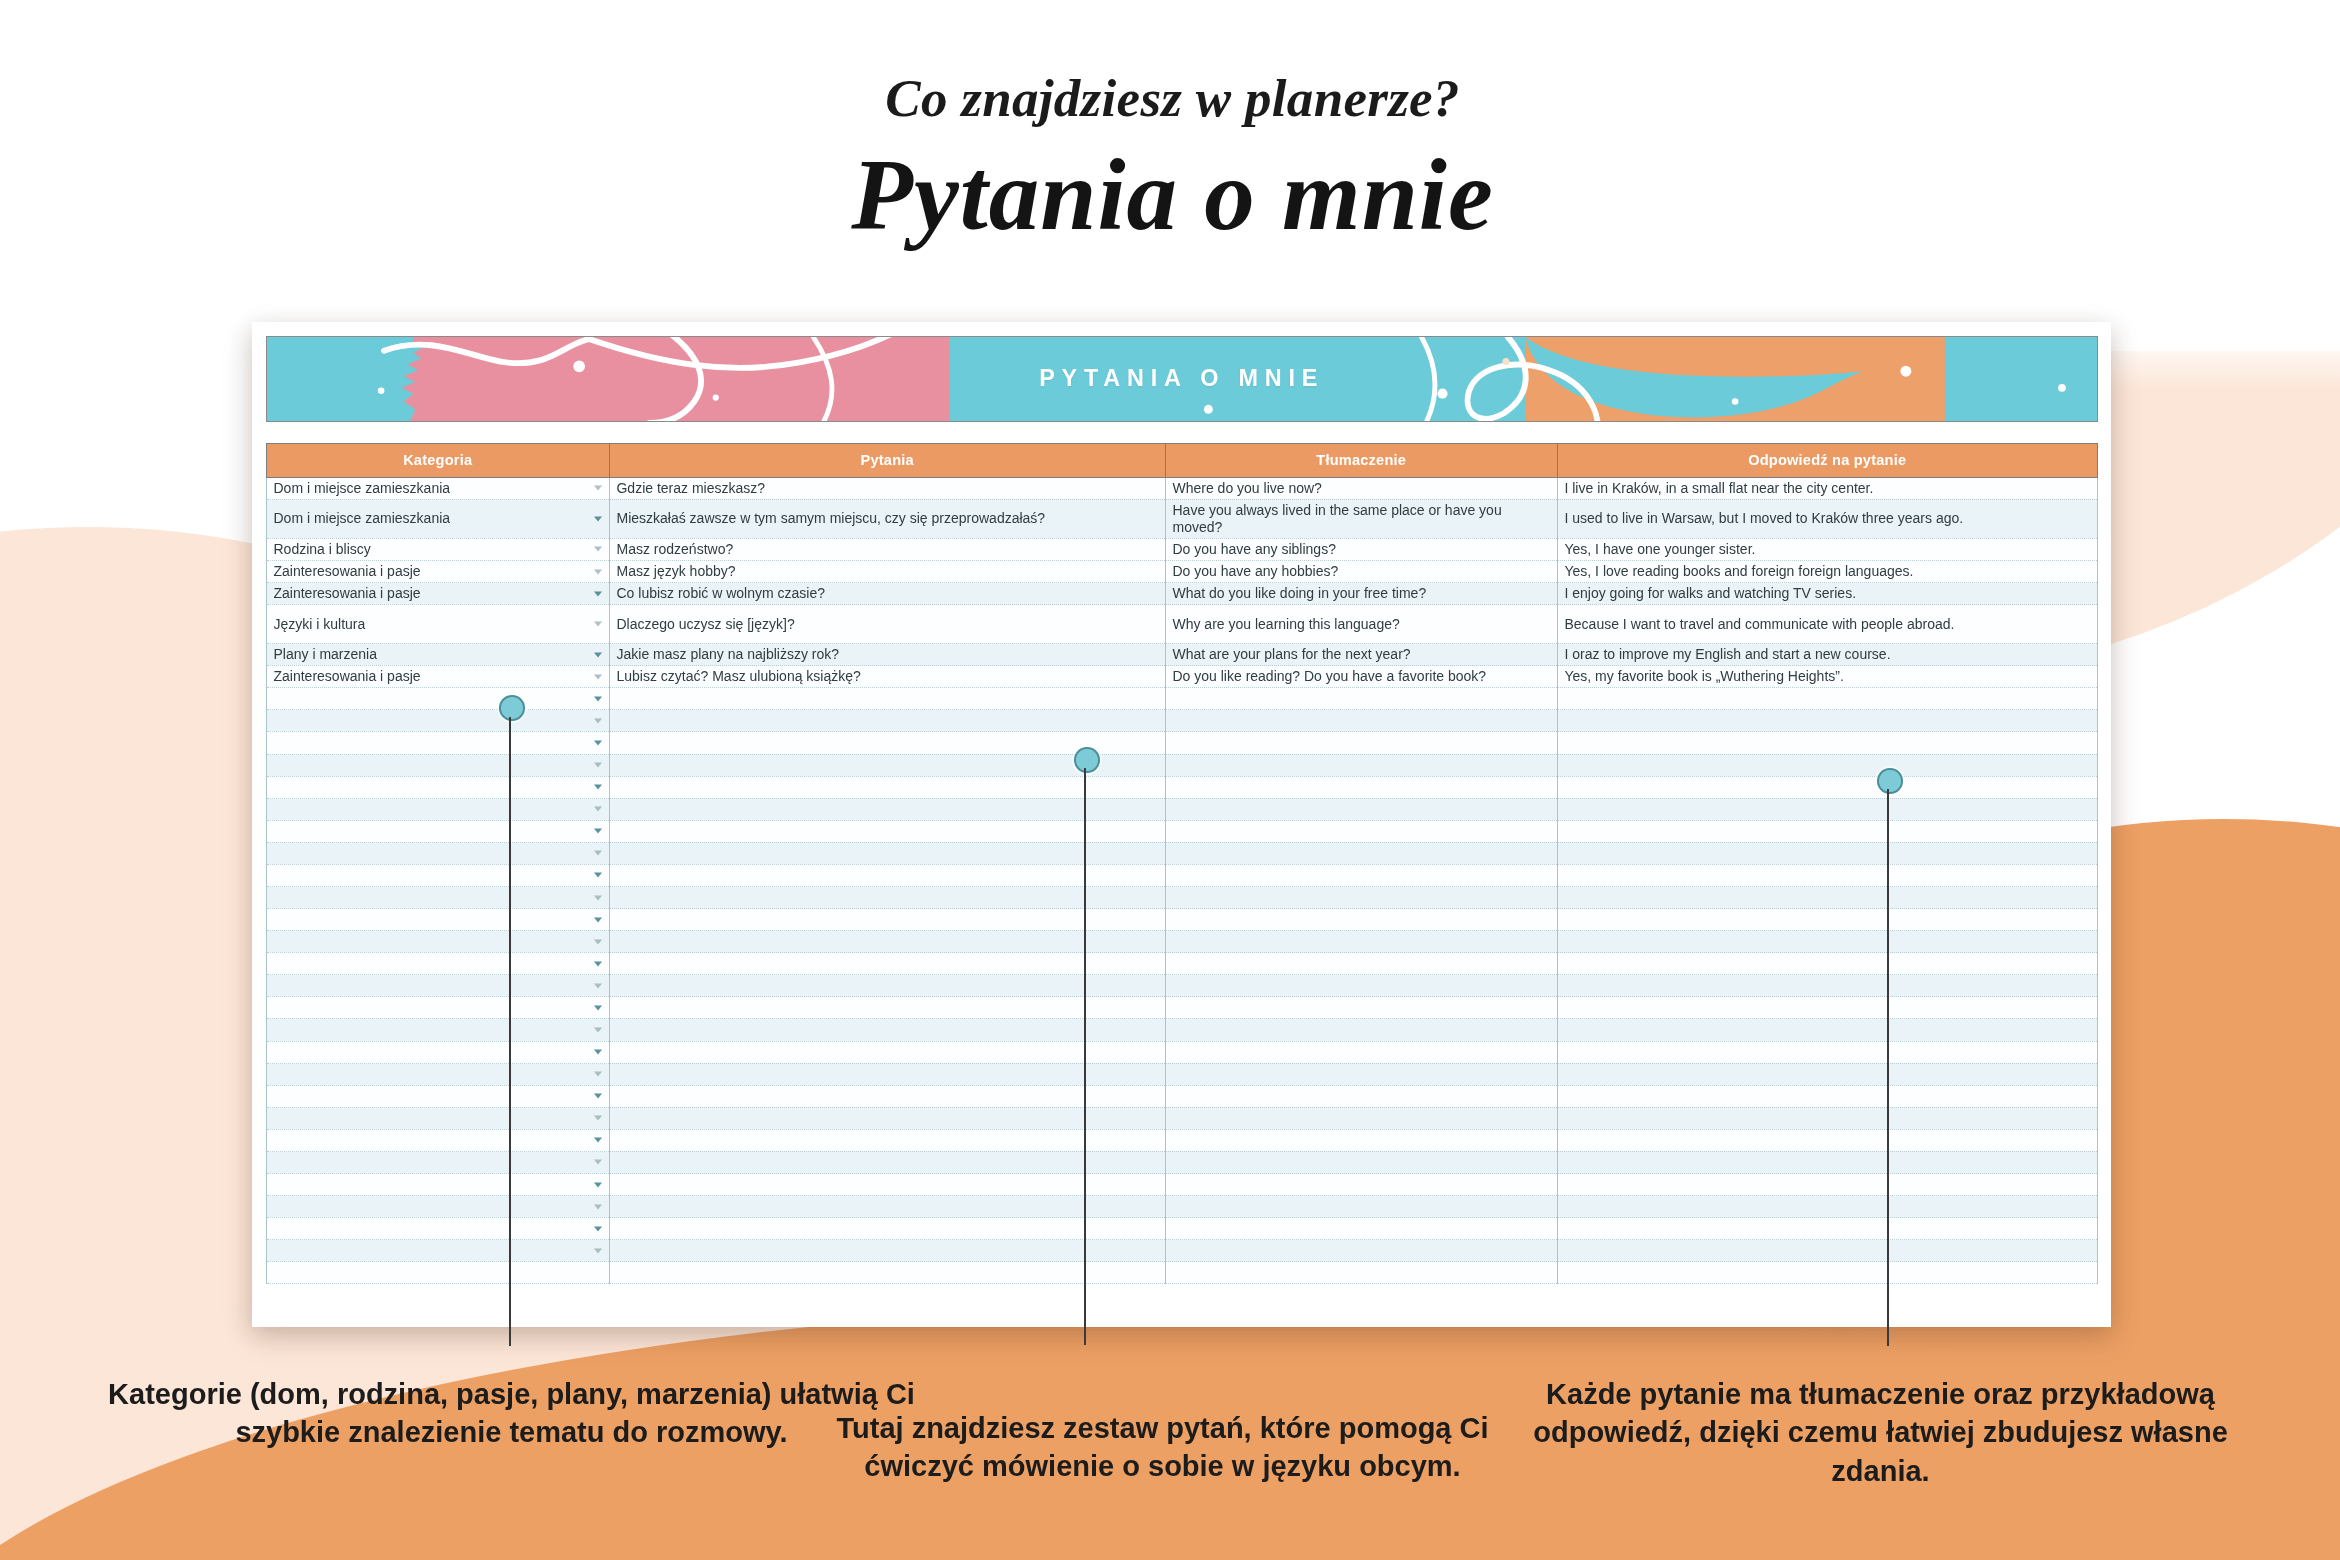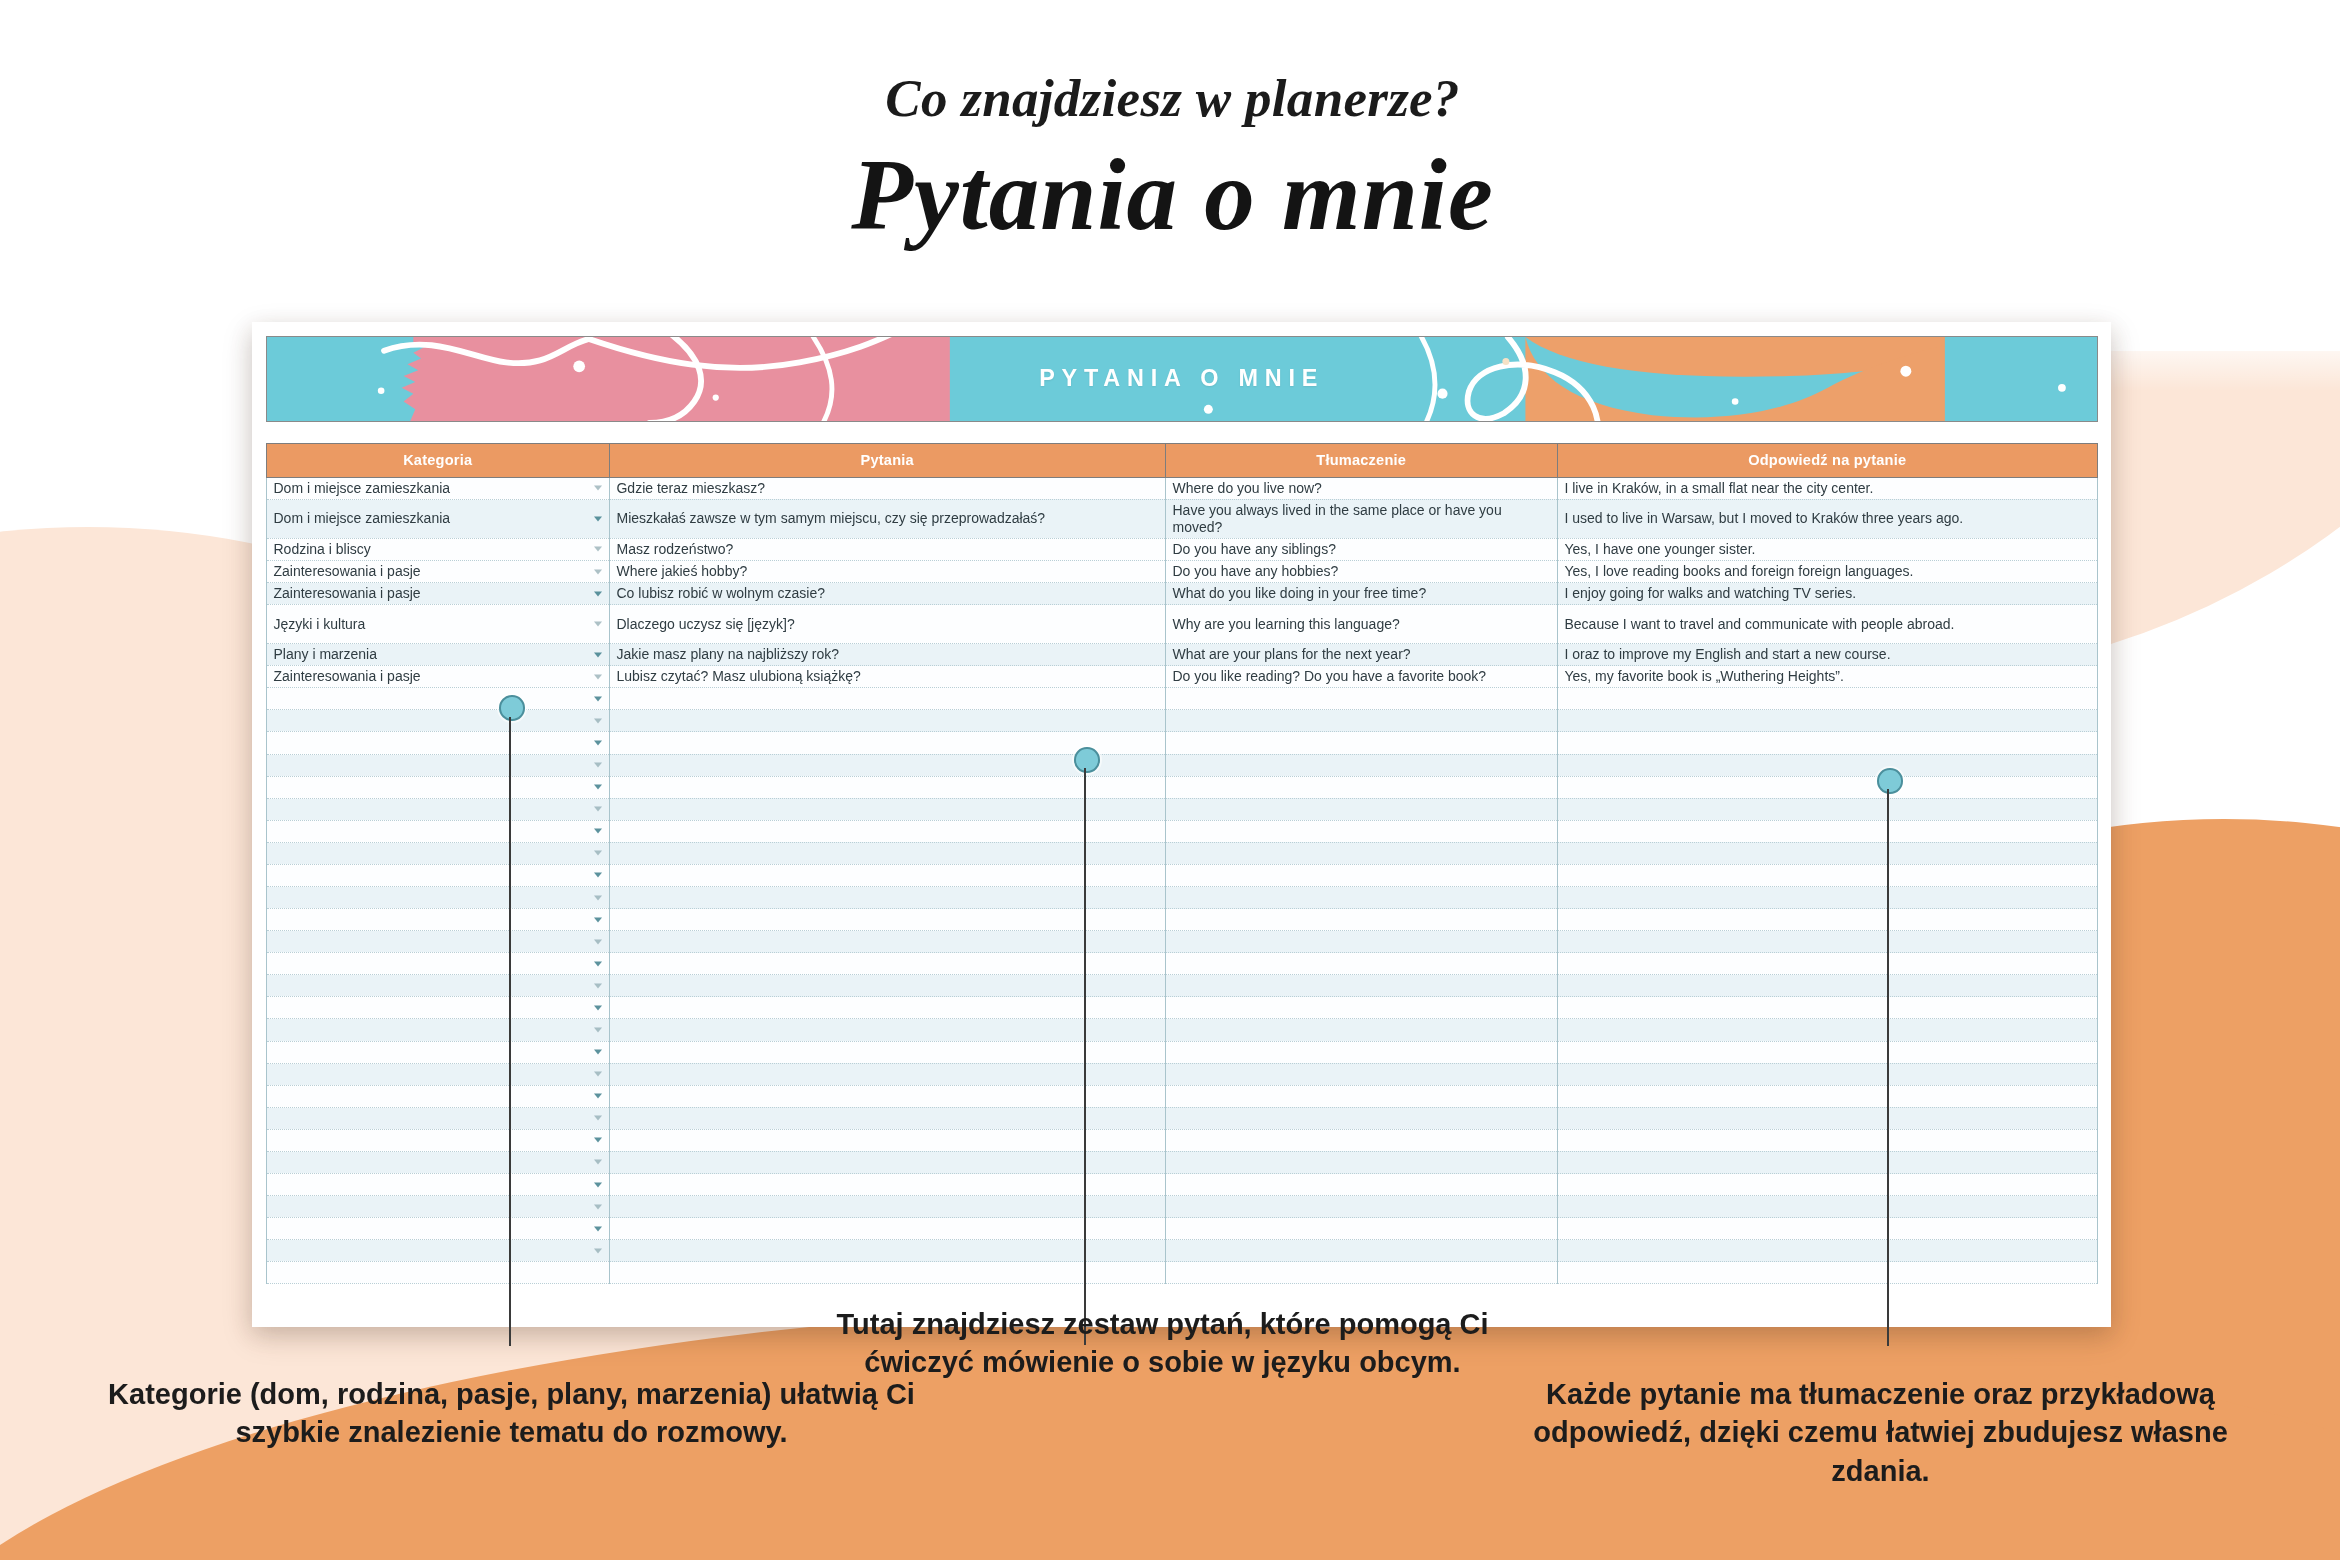--- a/index.html
+++ b/index.html
@@ -198,21 +198,21 @@
               <td>I used to live in Warsaw, but I moved to Kraków three years ago.</td>
             </tr>
             <tr>
               <td class="cat"><span>Rodzina i bliscy</span><span class="caret dim"></span></td>
               <td>Masz rodzeństwo?</td>
               <td>Do you have any siblings?</td>
               <td>Yes, I have one younger sister.</td>
             </tr>
             <tr>
               <td class="cat"><span>Zainteresowania i pasje</span><span class="caret dim"></span></td>
-              <td>Where jakieś hobby?</td>
+              <td>Masz język hobby?</td>
               <td>Do you have any hobbies?</td>
               <td>Yes, I love reading books and foreign foreign languages.</td>
             </tr>
             <tr class="alt">
               <td class="cat"><span>Zainteresowania i pasje</span><span class="caret"></span></td>
               <td>Co lubisz robić w wolnym czasie?</td>
               <td>What do you like doing in your free time?</td>
               <td>I enjoy going for walks and watching TV series.</td>
             </tr>
             <tr class=" tall">
@@ -456,21 +456,21 @@
 
 <div class="callout">
   <div class="co-dot" style="left:499px;top:695px;"></div>
   <div class="co-line" style="left:509px;top:717px;height:629px;"></div>
   <div class="co-text" style="left:98px;top:1375px;width:827px;">Kategorie (dom, rodzina, pasje, plany, marzenia) ułatwią Ci szybkie znalezienie tematu do rozmowy.</div>
 </div>
 
 <div class="callout">
   <div class="co-dot" style="left:1074px;top:747px;"></div>
   <div class="co-line" style="left:1084px;top:768px;height:577px;"></div>
-  <div class="co-text" style="left:831px;top:1305px;width:663px;">Tutaj znajdziesz zestaw pytań, które pomogą Ci ćwiczyć mówienie o sobie w języku obcym.</div>
+  <div class="co-text" style="left:831px;top:1409px;width:663px;">Tutaj znajdziesz zestaw pytań, które pomogą Ci ćwiczyć mówienie o sobie w języku obcym.</div>
 </div>
 
 <div class="callout">
   <div class="co-dot" style="left:1877px;top:768px;"></div>
   <div class="co-line" style="left:1887px;top:789px;height:557px;"></div>
   <div class="co-text" style="left:1510px;top:1375px;width:741px;">Każde pytanie ma tłumaczenie oraz przykładową odpowiedź, dzięki czemu łatwiej zbudujesz własne zdania.</div>
 </div>
 
 
 </body></html>

